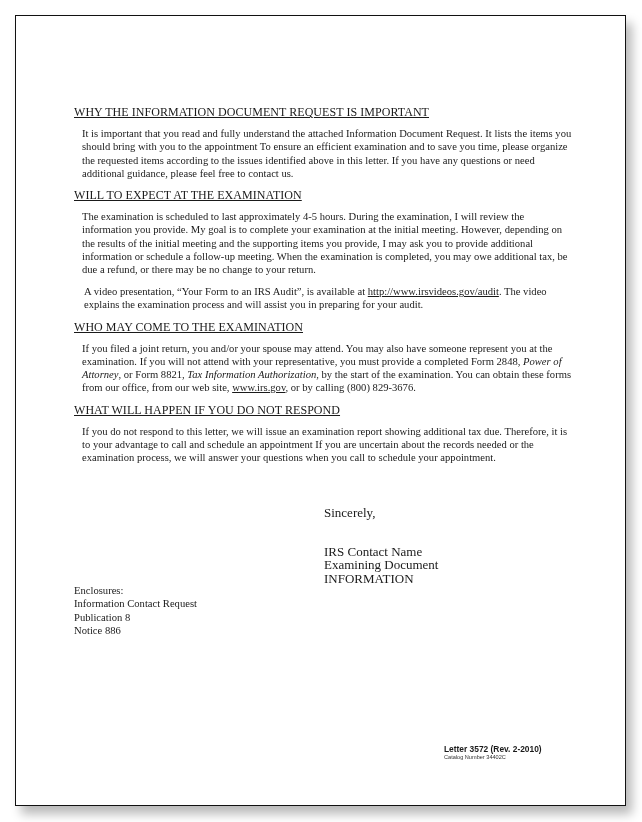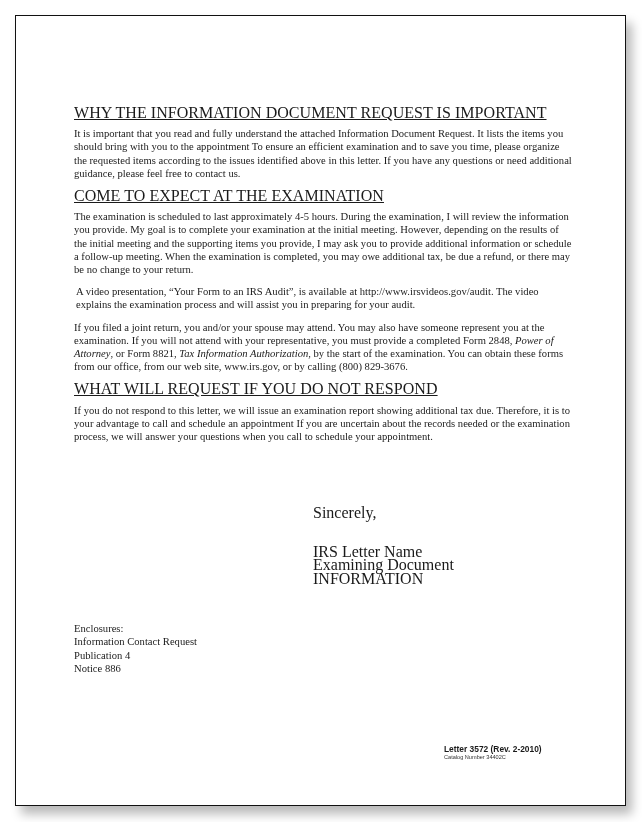--- a/index.html
+++ b/index.html
@@ -11,78 +11,79 @@
     .page {
       position: absolute; left: 15px; top: 15px; width: 611px; height: 791px;
       border: 1.5px solid #111; background: #fff; box-sizing: border-box;
       box-shadow: 6px 8px 10px rgba(0,0,0,0.28);
     }
     .content {
       position: absolute; left: 58px; top: 90px; width: 500px;
       font-size: 10.6px; line-height: 13.2px;
     }
     .heading {
-      text-decoration: underline; margin: 0 0 8px 0; font-size: 16px; letter-spacing: 0.05px;
+      text-decoration: underline; margin: 0 0 8px 0; font-size: 12px; letter-spacing: 0.05px;
     }
-    p { margin: 0 0 9px 0; }
+    p { margin: 0 0 9px 8px; }
     .p-indent { padding-left: 2px; }
-    .u { }
+    .u { text-decoration: underline; }
     .i { font-style: italic; }
     .sign {
-      position: absolute; left: 297px; top: 490px; font-size: 16px; line-height: 13.2px;
+      position: absolute; left: 308px; top: 490px; font-size: 13px; line-height: 13.2px;
     }
     .sign .gap { height: 26px; }
     .enc {
-      position: absolute; left: 58px; top: 606px; font-size: 10.6px; line-height: 13.4px;
+      position: absolute; left: 58px; top: 568px; font-size: 10.6px; line-height: 13.4px;
     }
     .footer {
       position: absolute; left: 428px; top: 728px; font-family: "Liberation Sans", "DejaVu Sans", sans-serif;
     }
     .footer .form-id { font-weight: bold; font-size: 8.4px; line-height: 10px; }
     .footer .catalog { font-size: 5.6px; line-height: 7px; color: #333; }
   </style>
 </head>
 <body>
 
 <div class="page">
   <div class="content">
 
     <div>
       <div class="heading">WHY THE INFORMATION DOCUMENT REQUEST IS IMPORTANT</div>
       <p>It is important that you read and fully understand the attached Information Document Request. It lists the items you should bring with you to the appointment To ensure an efficient examination and to save you time, please organize the requested items according to the issues identified above in this letter. If you have any questions or need additional guidance, please feel free to contact us.</p>
     </div>
 
     <div>
-      <div class="heading">COME TO EXPECT AT THE EXAMINATION</div>
+      <div class="heading">WILL TO EXPECT AT THE EXAMINATION</div>
       <p>The examination is scheduled to last approximately 4-5 hours. During the examination, I will review the information you provide. My goal is to complete your examination at the initial meeting. However, depending on the results of the initial meeting and the supporting items you provide, I may ask you to provide additional information or schedule a follow-up meeting. When the examination is completed, you may owe additional tax, be due a refund, or there may be no change to your return.</p>
       <p class="p-indent"><span>A video presentation, “Your Form to an IRS Audit”, is available at </span><a class="u" style="color:inherit">http://www.irsvideos.gov/audit</a><span>. The video explains the examination process and will assist you in preparing for your audit.</span></p>
     </div>
 
     <div>
+      <div class="heading">WHO MAY COME TO THE EXAMINATION</div>
       <p><span>If you filed a joint return, you and/or your spouse may attend. You may also have someone represent you at the examination. If you will not attend with your representative, you must provide a completed Form 2848, </span><span class="i">Power of Attorney</span><span>, or Form 8821, </span><span class="i">Tax Information Authorization</span><span>, by the start of the examination. You can obtain these forms from our office, from our web site, </span><a class="u" style="color:inherit">www.irs.gov</a><span>, or by calling (800) 829-3676.</span></p>
     </div>
 
     <div>
-      <div class="heading">WHAT WILL REQUEST IF YOU DO NOT RESPOND</div>
+      <div class="heading">WHAT WILL HAPPEN IF YOU DO NOT RESPOND</div>
       <p>If you do not respond to this letter, we will issue an examination report showing additional tax due. Therefore, it is to your advantage to call and schedule an appointment If you are uncertain about the records needed or the examination process, we will answer your questions when you call to schedule your appointment.</p>
     </div>
   </div>
 
   <div class="sign">
     <div>Sincerely,</div>
     <div class="gap"></div>
-    <div>IRS Letter Name</div>
+    <div>IRS Contact Name</div>
     <div>Examining Document</div>
     <div>INFORMATION</div>
   </div>
 
   <div class="enc">
     <div>Enclosures:</div>
     <div>Information Contact Request</div>
-    <div>Publication 4</div>
+    <div>Publication 8</div>
     <div>Notice 886</div>
   </div>
 
   <div class="footer">
     <div class="form-id">Letter 3572 (Rev.  2-2010)</div>
     <div class="catalog">Catalog Number 34402C</div>
   </div>
 </div>
 
 </body></html>

